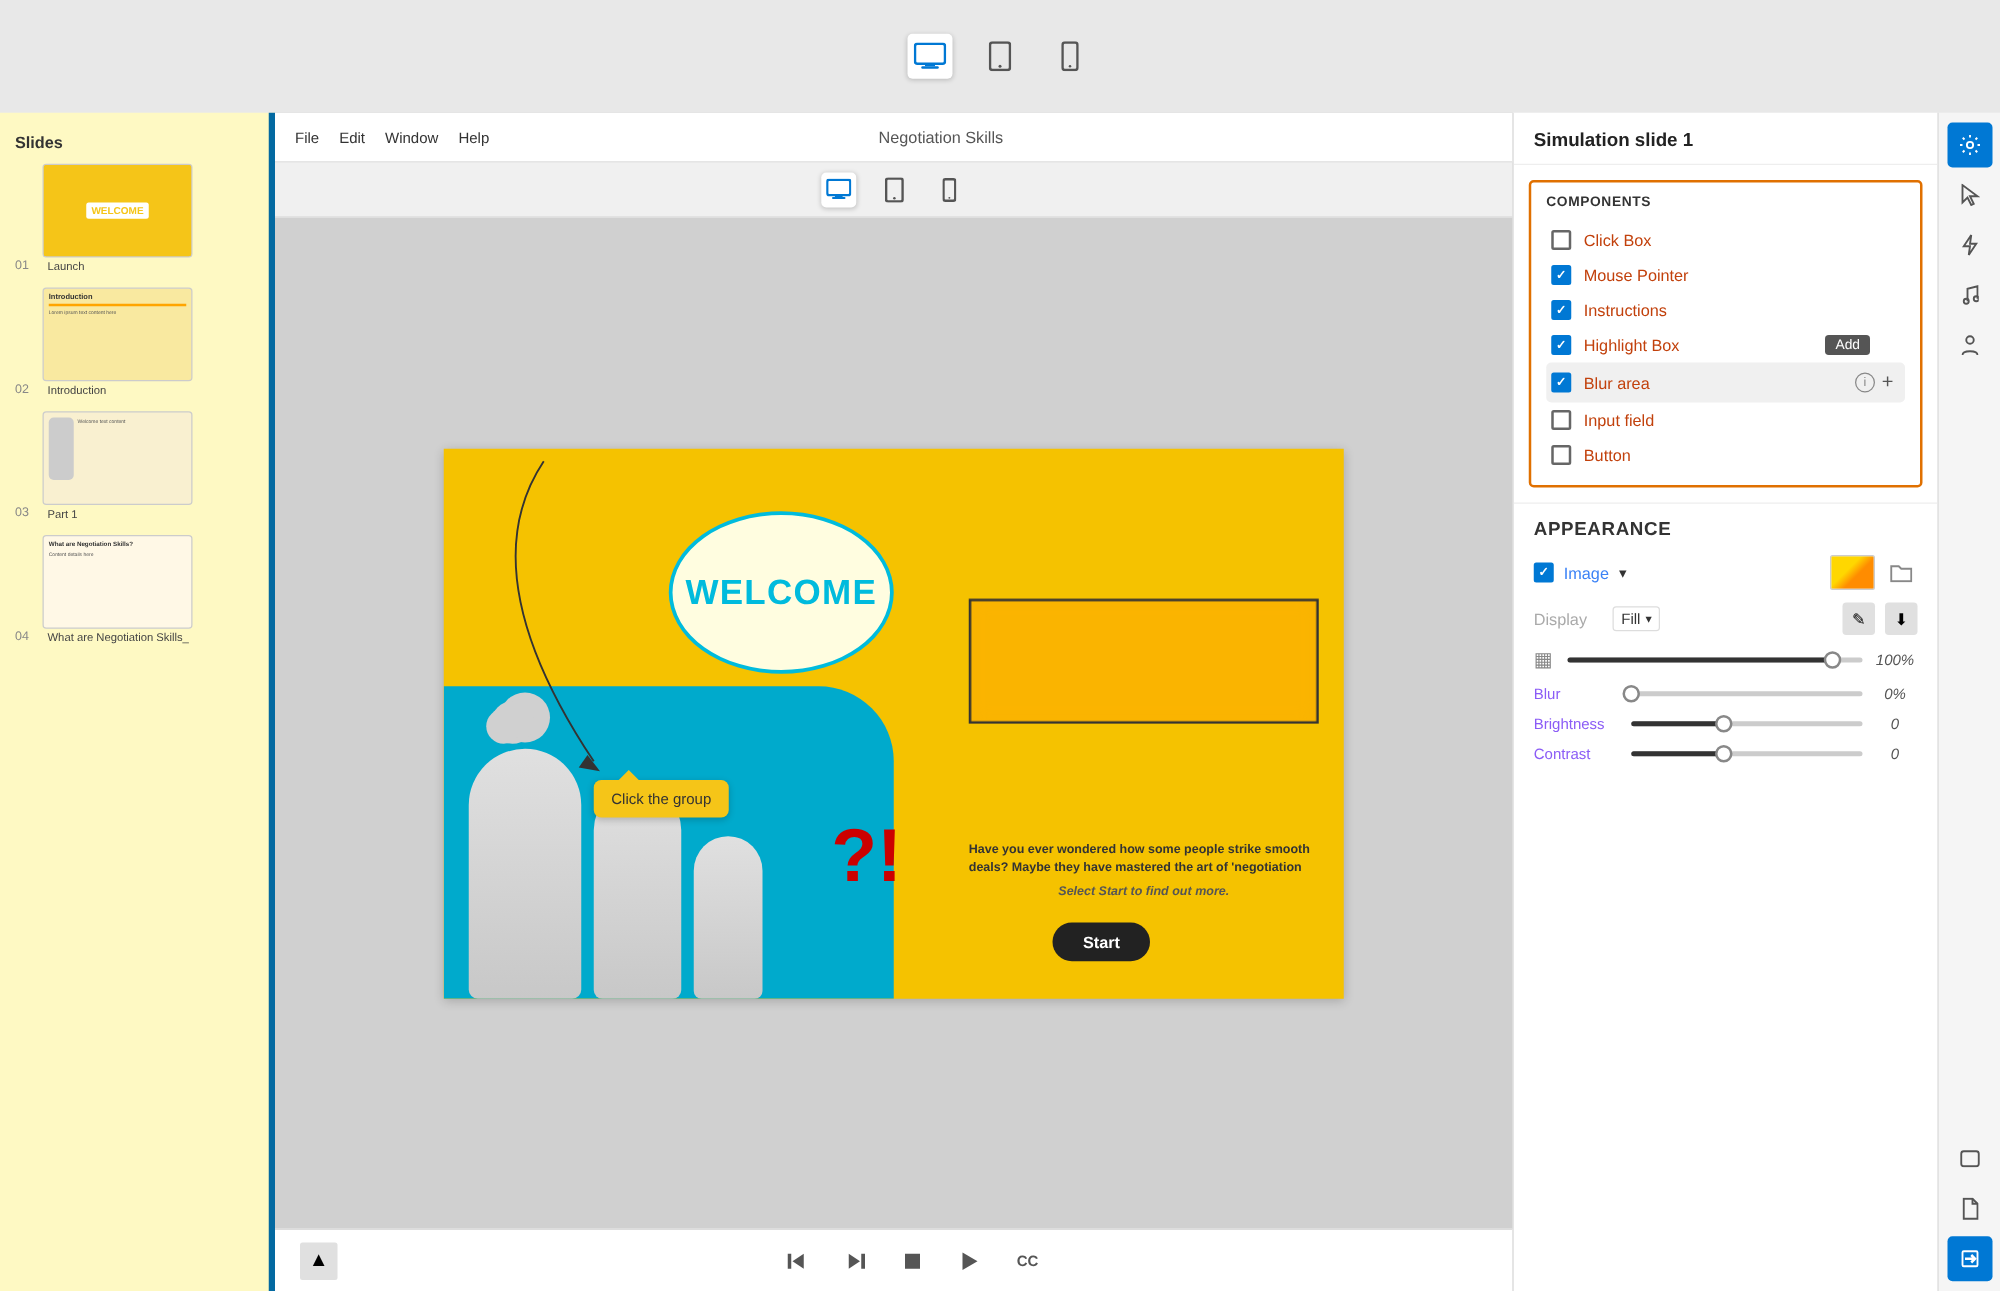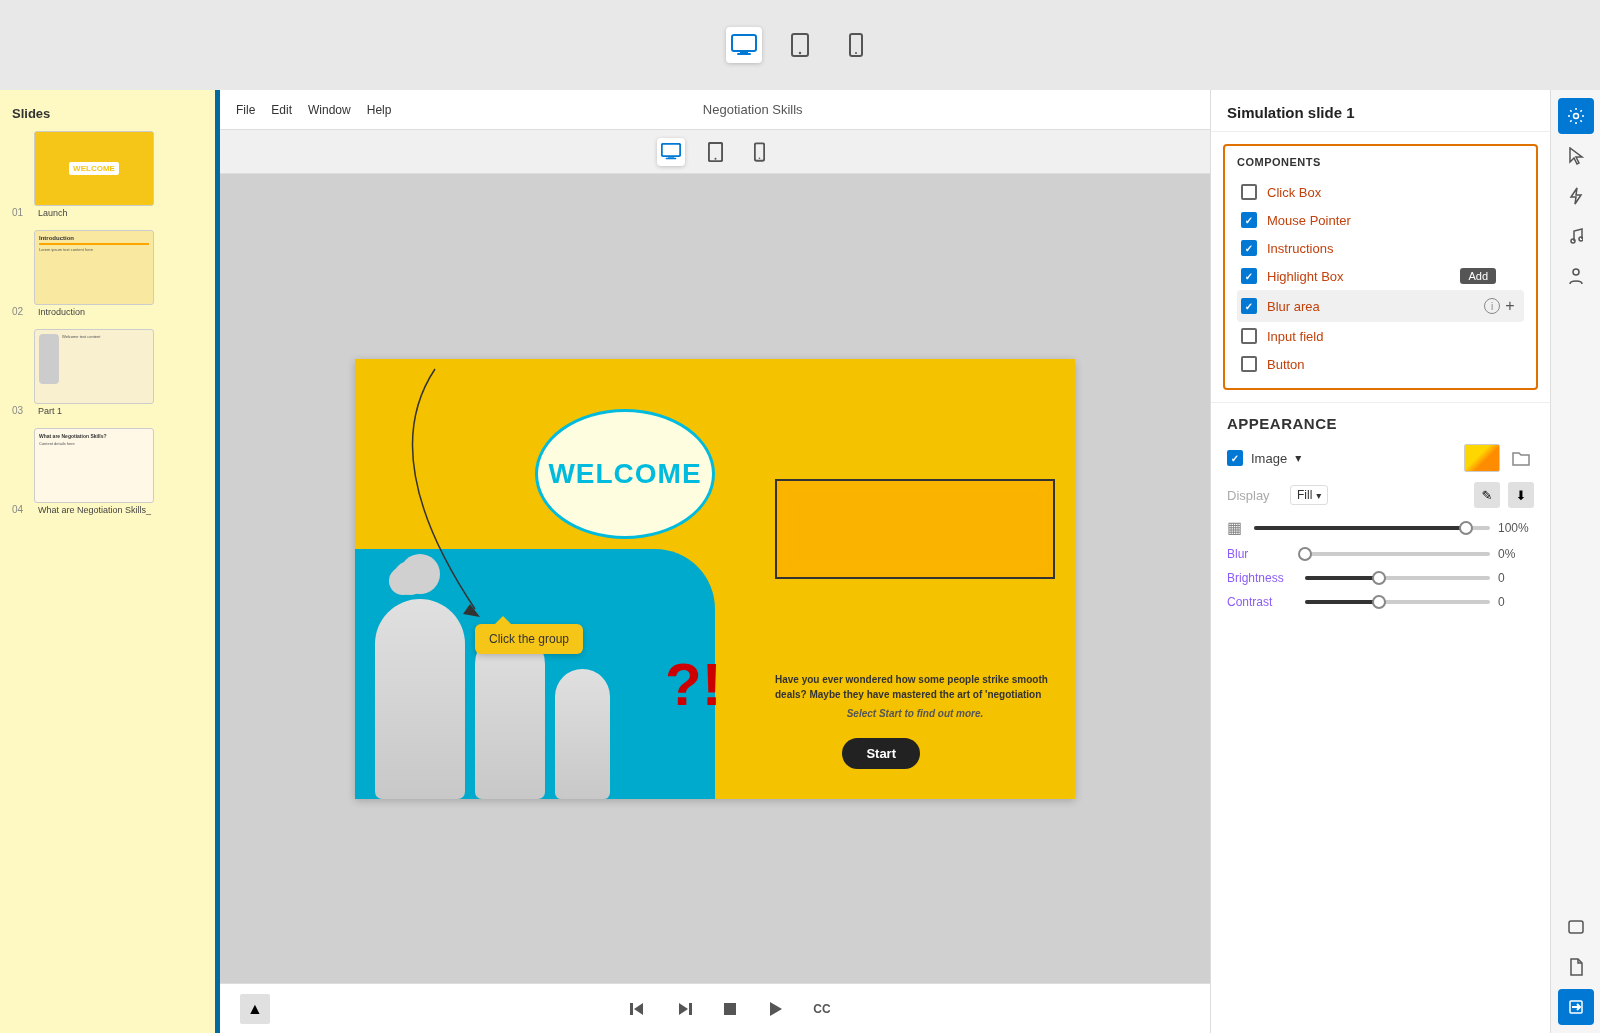--- a/index.html
+++ b/index.html
@@ -446,21 +446,21 @@
       flex-shrink: 0;
     }
     .app-checkbox::after {
       content: '✓';
       color: white;
       font-size: 10px;
       font-weight: bold;
     }
     .app-label {
       font-size: 13px;
-      color: #404040;
+      color: #3b82f6;
     }
     .app-dropdown {
       display: flex;
       align-items: center;
       gap: 4px;
       cursor: pointer;
     }
     .app-image-preview {
       width: 36px;
       height: 28px;
@@ -555,21 +555,22 @@
       border: 2px solid #888;
       border-radius: 50%;
       position: absolute;
       top: -5px;
       transform: translateX(-50%);
     }
     .slider-value {
       font-size: 12px;
       color: #555;
       min-width: 36px;
-      text-align: left;
+      text-align: center;
+      font-style: italic;
     }
     .checker-icon {
       font-size: 16px;
       color: #888;
       margin-right: 4px;
     }
 
     
     .right-sidebar {
       width: 50px;

